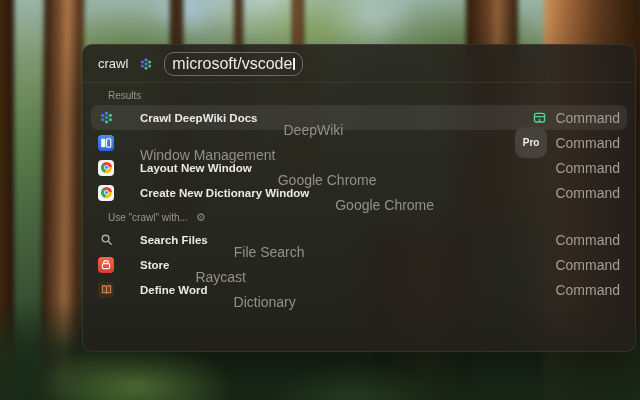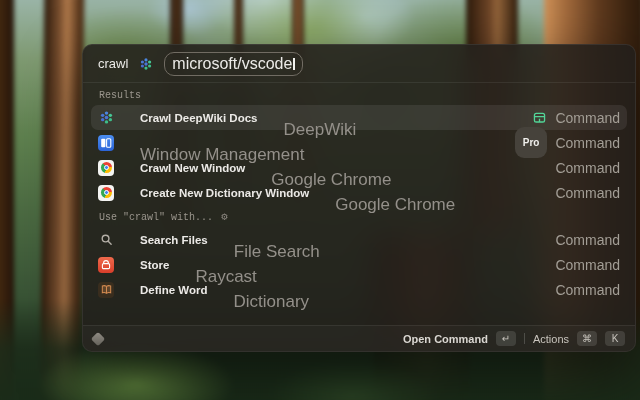--- a/index.html
+++ b/index.html
@@ -41,27 +41,27 @@
          border:1px solid rgba(255,255,255,.08);box-shadow:0 24px 60px rgba(0,0,0,.55);
          color:#edebe8;display:flex;flex-direction:column;box-sizing:border-box;overflow:hidden;}
 
   .search-row{display:flex;align-items:center;gap:10px;height:37px;padding:0 15px;flex:none;}
   .query{font-size:13px;color:#ecebe8;}
   .arg-tag{display:flex;align-items:center;border:1px solid #716c63;border-radius:10px;
            padding:2px 7px;font-size:16px;color:#ecebe8;}
   .caret{display:inline-block;width:1.5px;height:12px;background:#f2f1ee;margin-left:1px;}
   .divider{height:1px;background:rgba(255,255,255,.07);flex:none;}
 
-  .section-label{display:flex;align-items:center;gap:8px;padding:7px 16px 4px;font-size:10px;color:#9b968d;flex:none;font-family:Liberation Mono, monospace;}
+  .section-label{display:flex;align-items:center;gap:8px;padding:7px 25px 4px;font-size:10px;color:#9b968d;flex:none;}
   .gear{font-size:11px;color:#8d8880;line-height:1;}
 
   .row{display:flex;align-items:center;gap:26px;height:25px;margin:0 8px;padding:0 7px;border-radius:7px;flex:none;}
   .row.selected{background:rgba(255,255,255,.08);}
   .row .title{font-size:11.5px;font-weight:700;color:#eceae7;white-space:nowrap;}
-  .row .subtitle{font-size:17px;color:#94908a;white-space:nowrap;margin-top:24px;}
+  .row .subtitle{font-size:14px;color:#94908a;white-space:nowrap;margin-top:24px;}
   .row .right{margin-left:auto;display:flex;align-items:center;gap:8px;}
   .row .type{font-size:14px;color:#a39e96;}
   .badge{background:#46423b;color:#f0efec;font-size:10px;font-weight:700;border-radius:9px;padding:10px 8px;}
 
   .app-icon{width:16px;height:16px;border-radius:4px;flex:none;display:flex;align-items:center;justify-content:center;}
   .icon-plain{background:transparent;}
   .icon-wm{background:linear-gradient(180deg,#4b8df0,#2b64d8);}
   .icon-chrome{background:#f4f4f2;}
   .chrome-ball{width:11px;height:11px;border-radius:50%;background:conic-gradient(from -40deg,#ea4335 0 33%,#fbbc05 33% 66%,#34a853 66% 100%);position:relative;}
   .chrome-ball::after{content:"";position:absolute;left:3px;top:3px;width:5px;height:5px;border-radius:50%;background:#4285f4;border:1px solid #fff;box-sizing:border-box;}
@@ -163,21 +163,21 @@
       <span class="right">
         <span class="badge">Pro</span>
         <span class="type">Command</span>
       </span>
     </div>
 
     <div class="row">
       <span class="app-icon icon-chrome">
           <span class="chrome-ball"></span>
         </span>
-      <span class="title">Crawl New Window</span>
+      <span class="title">Layout New Window</span>
       <span class="subtitle">Google Chrome</span>
       <span class="right">
           <span class="type">Command</span>
         </span>
     </div>
 
     <div class="row">
       <span class="app-icon icon-chrome">
           <span class="chrome-ball"></span>
         </span>
@@ -229,25 +229,15 @@
           <line x1="7" y1="3.6" x2="7" y2="11" stroke="#d28a50" stroke-width="1.1"></line>
         </svg>
       </span>
       <span class="title">Define Word</span>
       <span class="subtitle">Dictionary</span>
       <span class="right">
           <span class="type">Command</span>
         </span>
     </div>
 
-    <div class="footer">
-      <span class="ray-logo"></span>
-      <span class="spacer"></span>
-      <span class="footer-action">Open Command</span>
-      <span class="keycap">↵</span>
-      <span class="vline"></span>
-      <span class="footer-action" style="font-weight:400;color:#c9c5be">Actions</span>
-      <span class="keycap">⌘</span>
-      <span class="keycap">K</span>
-    </div>
 
   </div>
 </div>
 
 </body></html>

